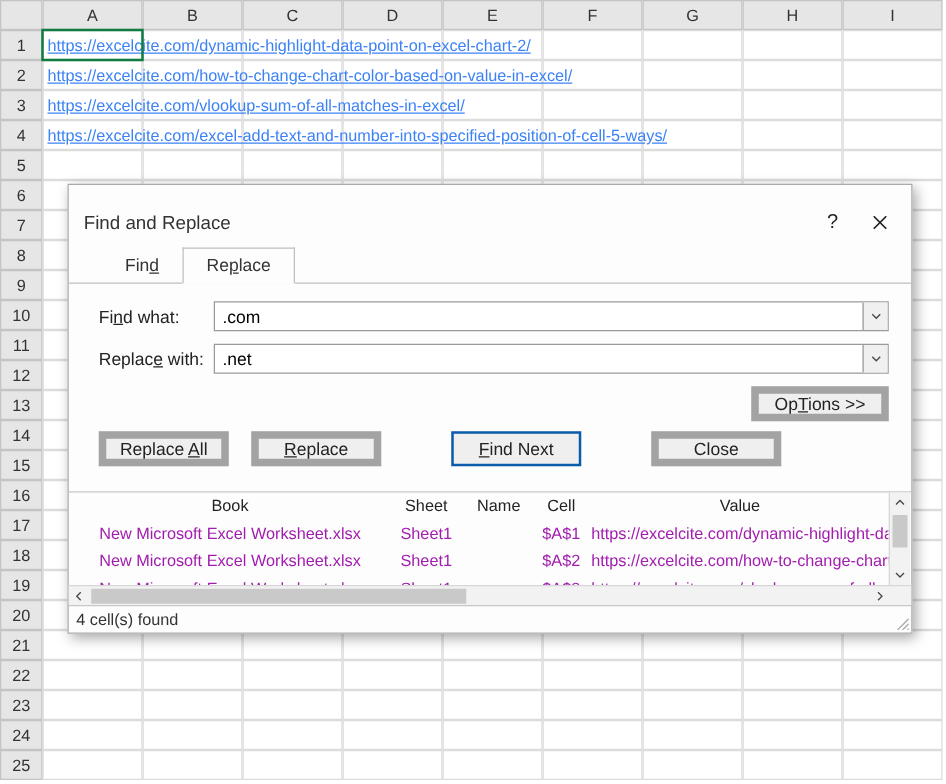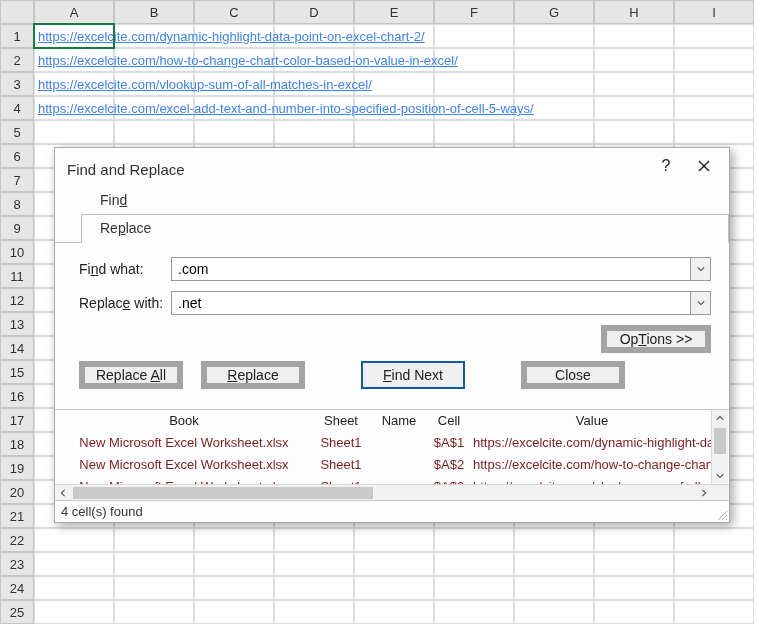--- a/index.html
+++ b/index.html
@@ -71,22 +71,22 @@
     left: 54px;
     top: 147px;
     width: 676px;
     background: #fdfdfd;
     border: 1px solid #aaa;
     box-shadow: 3px 3px 10px rgba(0,0,0,0.35);
     z-index: 100;
   }
   .dialog-titlebar {
     display: flex;
-    align-items: flex-end;
-    padding: 6px 10px 4px 12px;
+    align-items: center;
+    padding: 18px 10px 4px 12px;
   }
   .dialog-title {
     flex: 1;
     font-size: 15px;
     color: #333;
   }
   .title-btn {
     width: 30px;
     height: 24px;
     display: flex;
@@ -97,21 +97,20 @@
     cursor: pointer;
     margin-left: 8px;
   }
   .close-x svg { width: 12px; height: 12px; }
   .close-x line { stroke:#222; stroke-width:1.4; }
   .help-q { font-weight: normal; font-size: 16px; }
 
   .tabs {
     display: flex;
     margin: 4px 0 0 26px;
-    flex-direction: column;
   }
   .tab {
     padding: 5px 18px 6px 18px;
     font-size: 14px;
     color: #333;
     cursor: pointer;
     border: 1px solid transparent;
     border-bottom: none;
     position: relative;
   }
@@ -207,21 +206,21 @@
   }
   .res-head, .res-row {
     display: grid;
     grid-template-columns: 250px 64px 52px 48px 1fr 18px;
     font-size: 13px;
     height: 22px;
     line-height: 22px;
     padding-left: 4px;
   }
   .res-head { color: #222; }
-  .res-row { color: #7f1d1d; }
+  .res-row { color: #a21caf; }
   .res-row > div, .res-head > div { white-space: nowrap; overflow: hidden; text-overflow: clip; text-align: center; }
   .res-partial { height: 8px; overflow: hidden; }
   .vscroll {
     position: absolute;
     right: 1px; top: 0; bottom: 16px;
     width: 17px;
     background: #f2f2f2;
     border-left: 1px solid #d7d7d7;
   }
   .vscroll .arrow { height:16px; display:flex; align-items:center; justify-content:center; }

